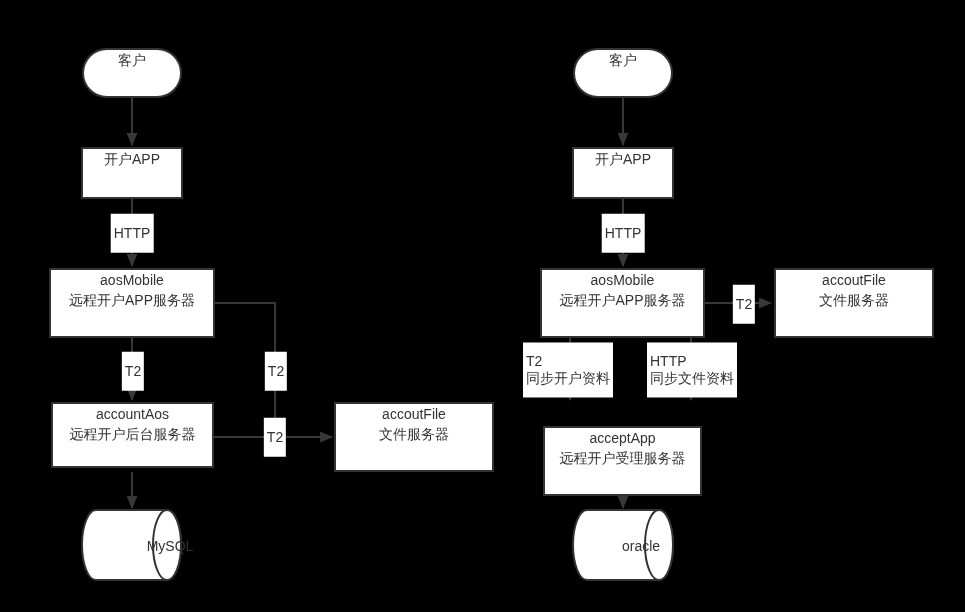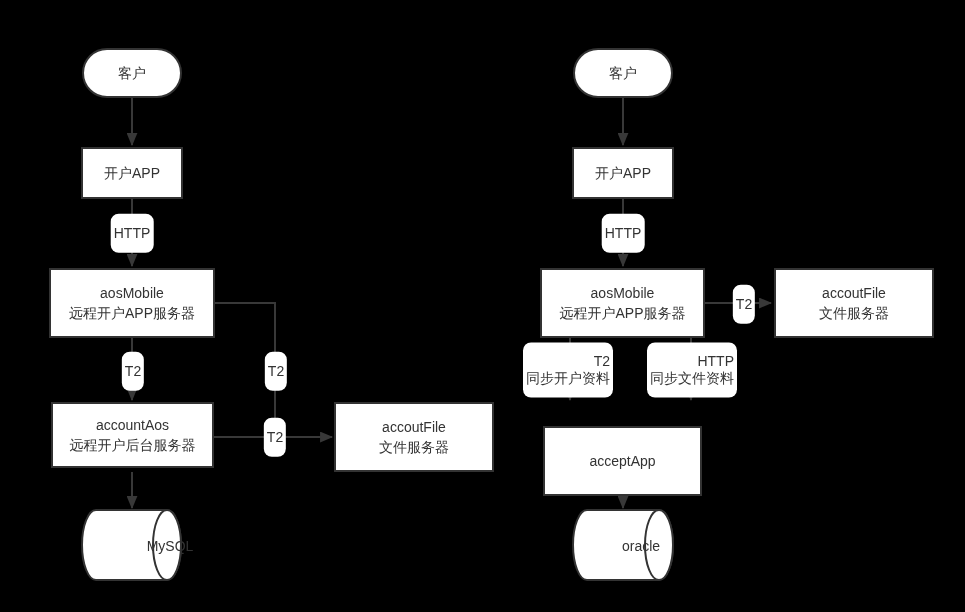--- a/index.html
+++ b/index.html
@@ -14,38 +14,37 @@
   }
   .wires { position: absolute; left: 0; top: 0; width: 965px; height: 612px; }
   .node {
     position: absolute;
     box-sizing: border-box;
     background: #fff;
     border: 2px solid #333;
     display: flex;
     flex-direction: column;
     align-items: center;
-    justify-content: center;
+    justify-content: flex-start;
     text-align: center;
     font-size: 14px;
     line-height: 1.45;
     color: #333;
   }
   .stadium { border-radius: 26px; }
   .chip {
     position: absolute;
     transform: translate(-50%, -50%);
     background: #fff;
     color: #333;
     font-size: 14px;
     line-height: 1.18;
     padding: 11px 3px;
-    text-align: right;
+    text-align: left;
     white-space: nowrap;
-    border-radius: 8px;
   }
   .cyl-label {
     position: absolute;
     transform: translate(-50%, -50%);
     font-size: 14px;
     color: #333;
     white-space: nowrap;
   }
 </style>
 </head>
@@ -145,17 +144,18 @@
     <div>同步开户资料</div>
   </div>
 
   <div class="chip" style="left:692px; top:370px;">
     <div>HTTP</div>
     <div>同步文件资料</div>
   </div>
 
   <div class="node" style="left:543px; top:426px; width:159px; height:70px;">
     <div>acceptApp</div>
+    <div>远程开户受理服务器</div>
   </div>
 
   <div class="cyl-label" style="left:613px; top:546px;margin-left:28px;">oracle</div>
 
 </div>
 
 </body></html>

